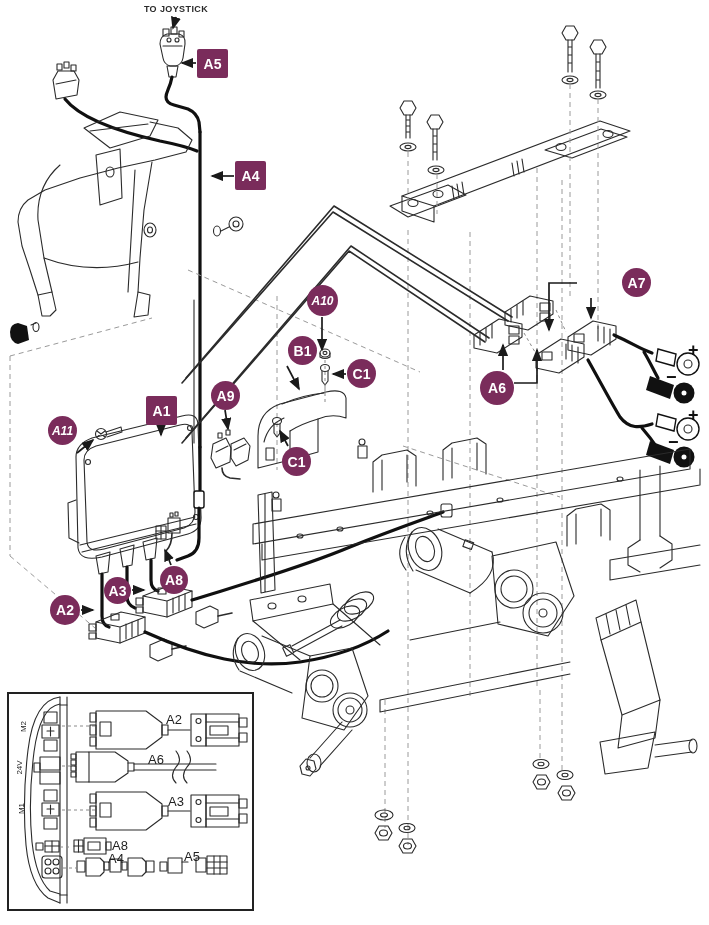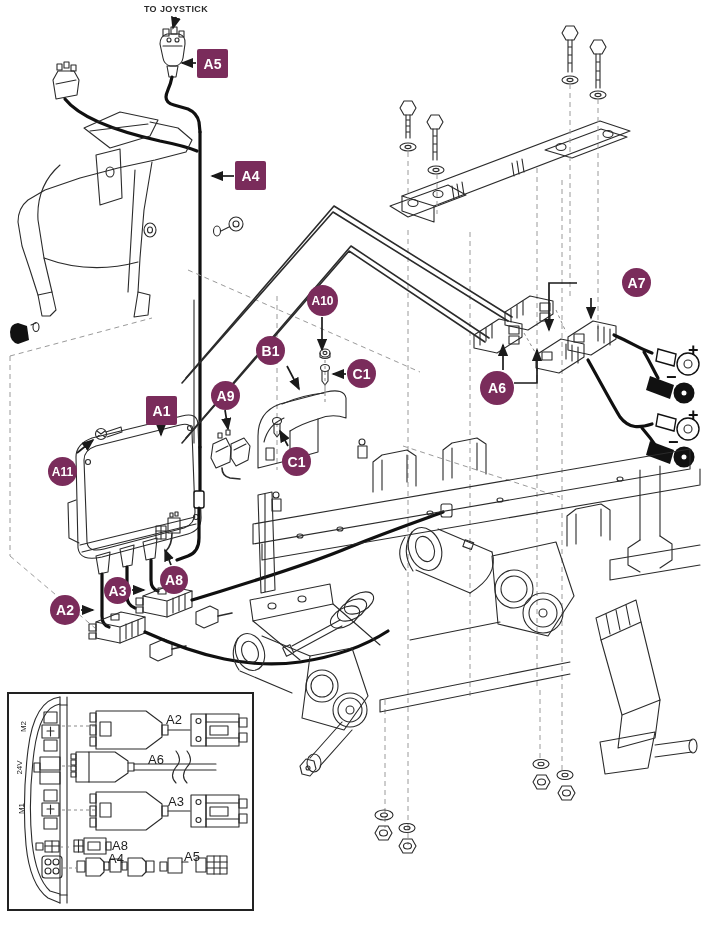--- a/index.html
+++ b/index.html
@@ -14,21 +14,21 @@
   .dash2{fill:none;stroke:#8a8a8a;stroke-width:1;stroke-dasharray:3 3;}
   .fb{fill:#111;stroke:none;}
   .fw{fill:#fff;stroke:#101010;stroke-width:1.4;}
   .arr{fill:none;stroke:#1a1a1a;stroke-width:1.7;}
   .badge{position:absolute;display:flex;align-items:center;justify-content:center;
          background:#7a2c5b;color:#fff;font-weight:700;font-size:14px;line-height:1;
          letter-spacing:0;z-index:5;}
   .badge.sq{width:31px;height:29px;border-radius:2px;}
   .badge.ci{width:29px;height:29px;border-radius:50%;}
   .badge.big{width:34px;height:34px;}
-  .badge.w3{font-size:12px;}
+  .badge.w3{font-size:12px;font-style:italic;}
   .note{position:absolute;color:#2a2a2a;font-size:9px;font-weight:700;letter-spacing:.4px;
         text-align:center;z-index:4;}
   .ilabel{position:absolute;color:#222;font-size:13px;z-index:4;}
   .plabel{position:absolute;color:#222;font-size:8px;z-index:4;transform:rotate(-90deg);transform-origin:center;}
   .sign{position:absolute;color:#111;font-size:18px;font-weight:700;z-index:4;line-height:1;}
 </style>
 </head>
 <body>
 
 <div class="stage">
@@ -490,25 +490,25 @@
   </g>
 </svg>
 
 <span class="note" style="left:126px;top:4px;width:100px;">TO JOYSTICK</span>
 
 <div class="badge sq" style="left:197px;top:49px;">A5</div>
 <div class="badge sq" style="left:235px;top:161px;">A4</div>
 <div class="badge sq" style="left:146px;top:396px;">A1</div>
 <div class="badge ci" style="left:577px;top:268px;margin-left:45px;">A7</div>
 <div class="badge ci w3" style="left:307px;top:285px;width:31px;height:31px;">A10</div>
-<div class="badge ci" style="left:256px;top:336px;">B1</div>
+<div class="badge ci" style="left:288px;top:336px;">B1</div>
 <div class="badge ci" style="left:347px;top:359px;">C1</div>
 <div class="badge ci" style="left:211px;top:381px;text-align:right;">A9</div>
 <div class="badge ci big" style="left:480px;top:371px;">A6</div>
-<div class="badge ci w3" style="left:48px;top:457px;">A11</div>
+<div class="badge ci w3" style="left:48px;top:416px;">A11</div>
 <div class="badge ci" style="left:282px;top:447px;">C1</div>
 <div class="badge ci" style="left:50px;top:595px;width:30px;height:30px;">A2</div>
 <div class="badge ci" style="left:104px;top:577px;width:27px;height:27px;">A3</div>
 <div class="badge ci" style="left:160px;top:566px;width:28px;height:28px;">A8</div>
 
 <span class="sign" style="left:688px;top:341px;">+</span>
 <span class="sign" style="left:666px;top:368px;">−</span>
 <span class="sign" style="left:688px;top:406px;">+</span>
 <span class="sign" style="left:668px;top:433px;">−</span>
 

